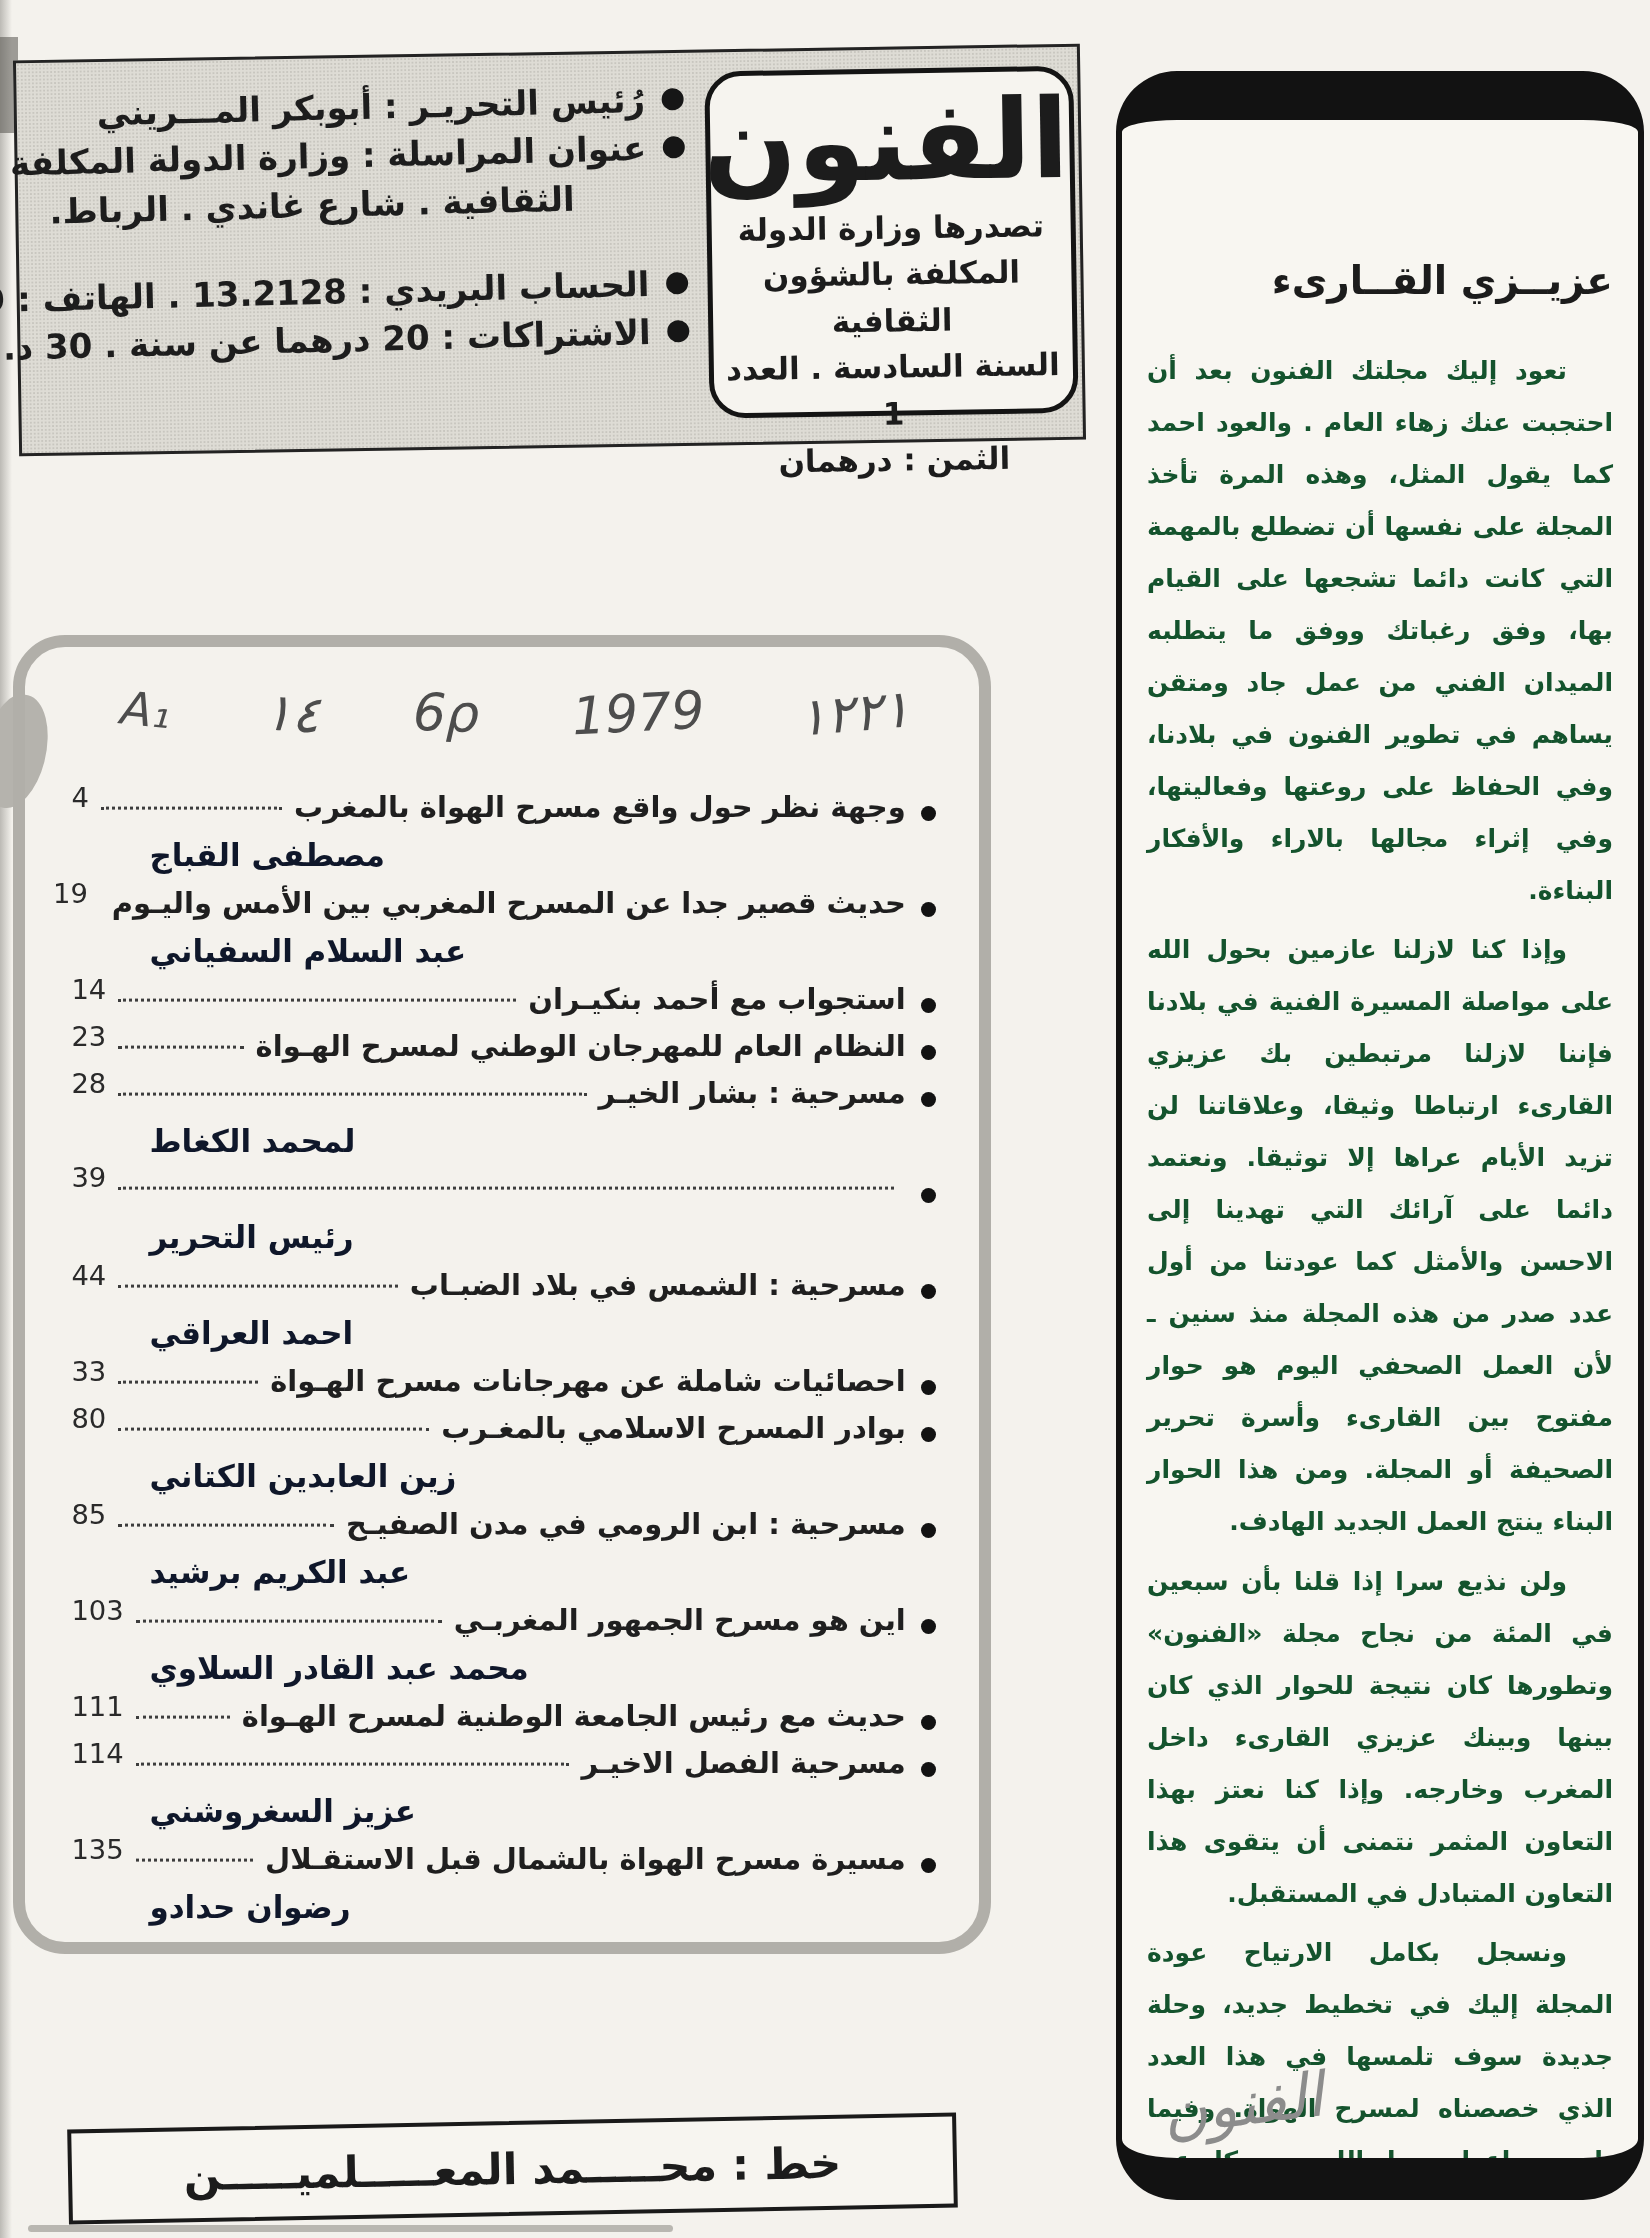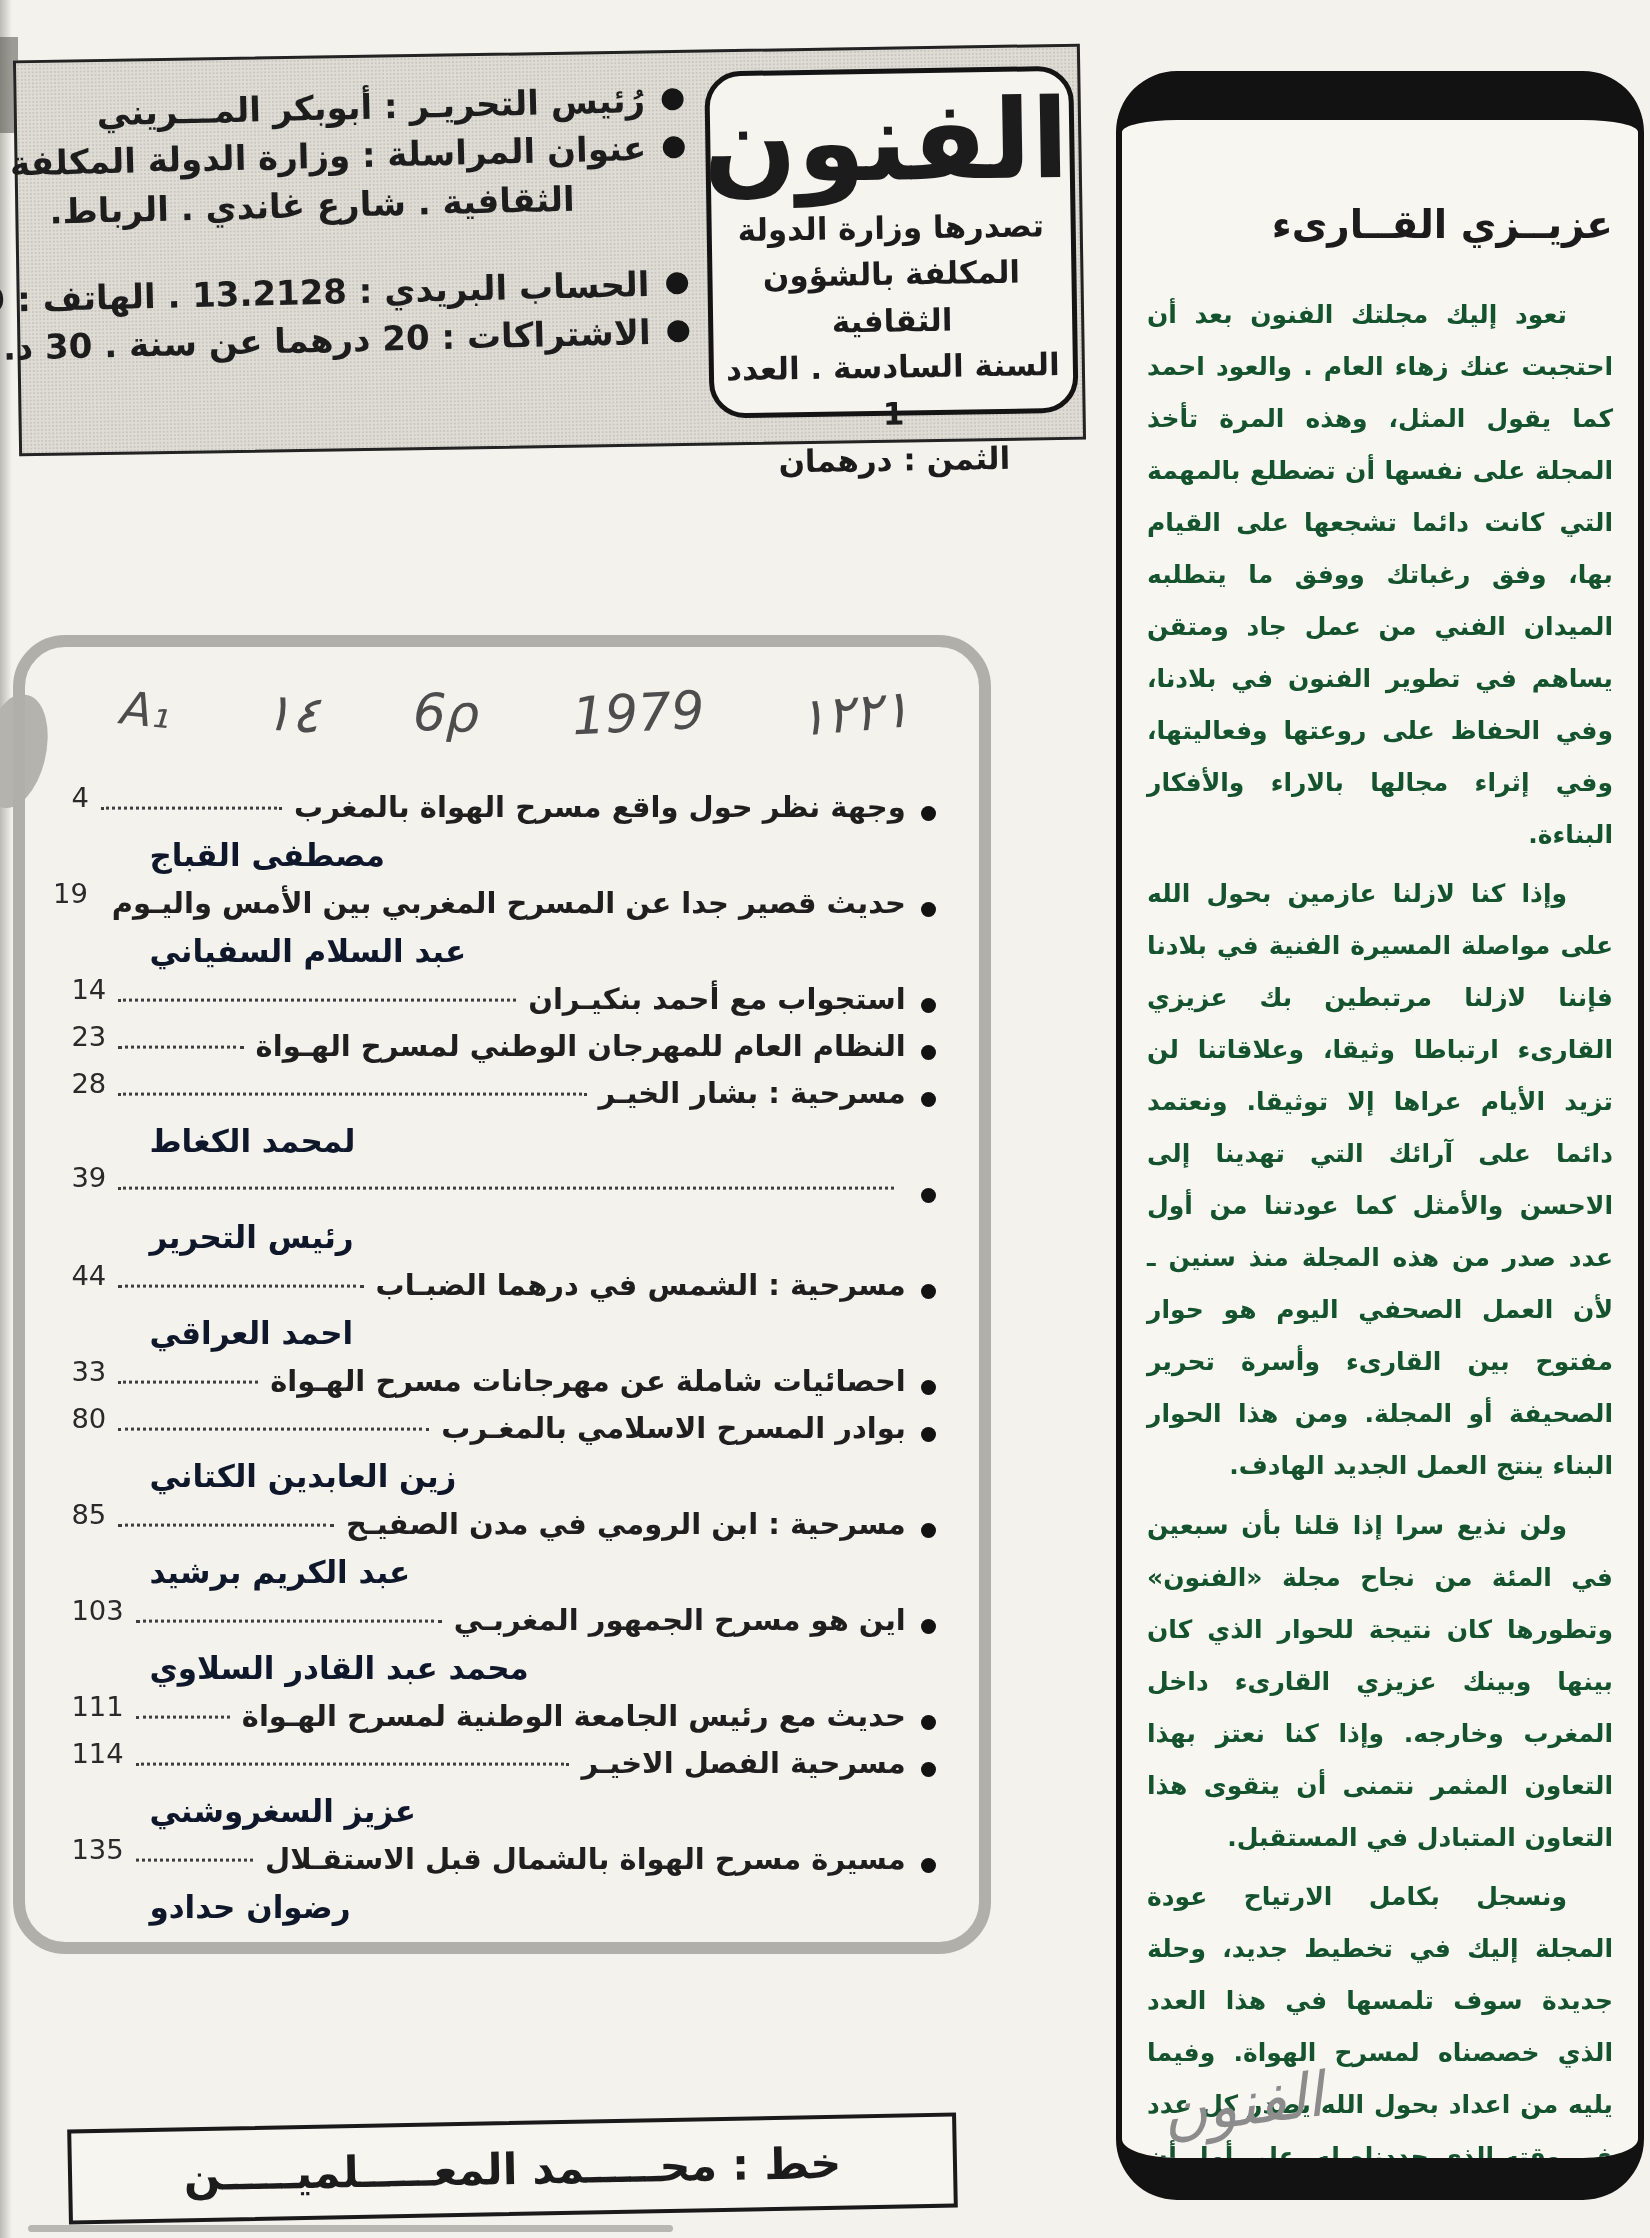--- a/index.html
+++ b/index.html
@@ -51,21 +51,21 @@
   .toc-bullet{width:15.6px;height:15.6px;border-radius:50%;background:#121212;margin-left:15px;flex:none;align-self:center;}
   .toc-title{white-space:nowrap;}
   .toc-leader{flex:1;border-bottom:3.7px dotted #3d3d3d;margin:0 12px;transform:translateY(-7.4px);min-width:0;}
   .toc-page{direction:ltr;font-weight:400;font-size:27.4px;transform:translateY(-10.4px);flex:none;color:#2a2a2a;}
   .toc-author{height:49px;font-size:31px;font-weight:700;text-align:left;padding-left:78px;color:#0f172a;}
 
   
   .right-panel{position:absolute;left:1116px;top:71px;width:528px;height:2129px;box-sizing:border-box;
     background:#f8f6f1;border:6.7px solid #121212;border-top-width:49px;border-bottom-width:42px;
     border-radius:61px;padding:21px 25px;overflow:hidden;}
-  .ed-heading{margin-top:61px;font-size:39px;font-weight:700;text-align:right;direction:rtl;letter-spacing:0.7px;}
+  .ed-heading{margin-top:117px;font-size:39px;font-weight:700;text-align:right;direction:rtl;letter-spacing:0.7px;}
   .ed-body{margin-top:42px;}
   .ed-body p{direction:rtl;text-align:justify;font-size:25px;font-weight:700;line-height:2.08;
     margin:0 0 7.4px;text-indent:46px;color:#14532d;}
   .ed-signature{position:absolute;left:40px;bottom:19px;font-size:61px;color:#8c8c8c;
     transform:rotate(-7deg);font-weight:400;font-style:italic;}
 
   
   .footer-box{position:absolute;left:68px;top:2121px;width:889px;height:95px;box-sizing:border-box;
     border:4.5px solid #1a1a1a;transform:rotate(-1.1deg);display:flex;align-items:center;justify-content:center;
     font-size:43px;font-weight:700;direction:rtl;background:#f7f5f0;}
@@ -154,21 +154,21 @@
       </div>
       <div class="toc-author">لمحمد الكغاط</div>
       <div class="toc-row">
         <span class="toc-bullet"></span>
         <span class="toc-leader"></span>
         <span class="toc-page">39</span>
       </div>
       <div class="toc-author">رئيس التحرير</div>
       <div class="toc-row">
         <span class="toc-bullet"></span>
-        <span class="toc-title">مسرحية : الشمس في درهما الضبـاب</span>
+        <span class="toc-title">مسرحية : الشمس في بلاد الضبـاب</span>
         <span class="toc-leader"></span>
         <span class="toc-page">44</span>
       </div>
       <div class="toc-author">احمد العراقي</div>
       <div class="toc-row">
         <span class="toc-bullet"></span>
         <span class="toc-title">احصائيات شاملة عن مهرجانات مسرح الهـواة</span>
         <span class="toc-leader"></span>
         <span class="toc-page">33</span>
       </div>

